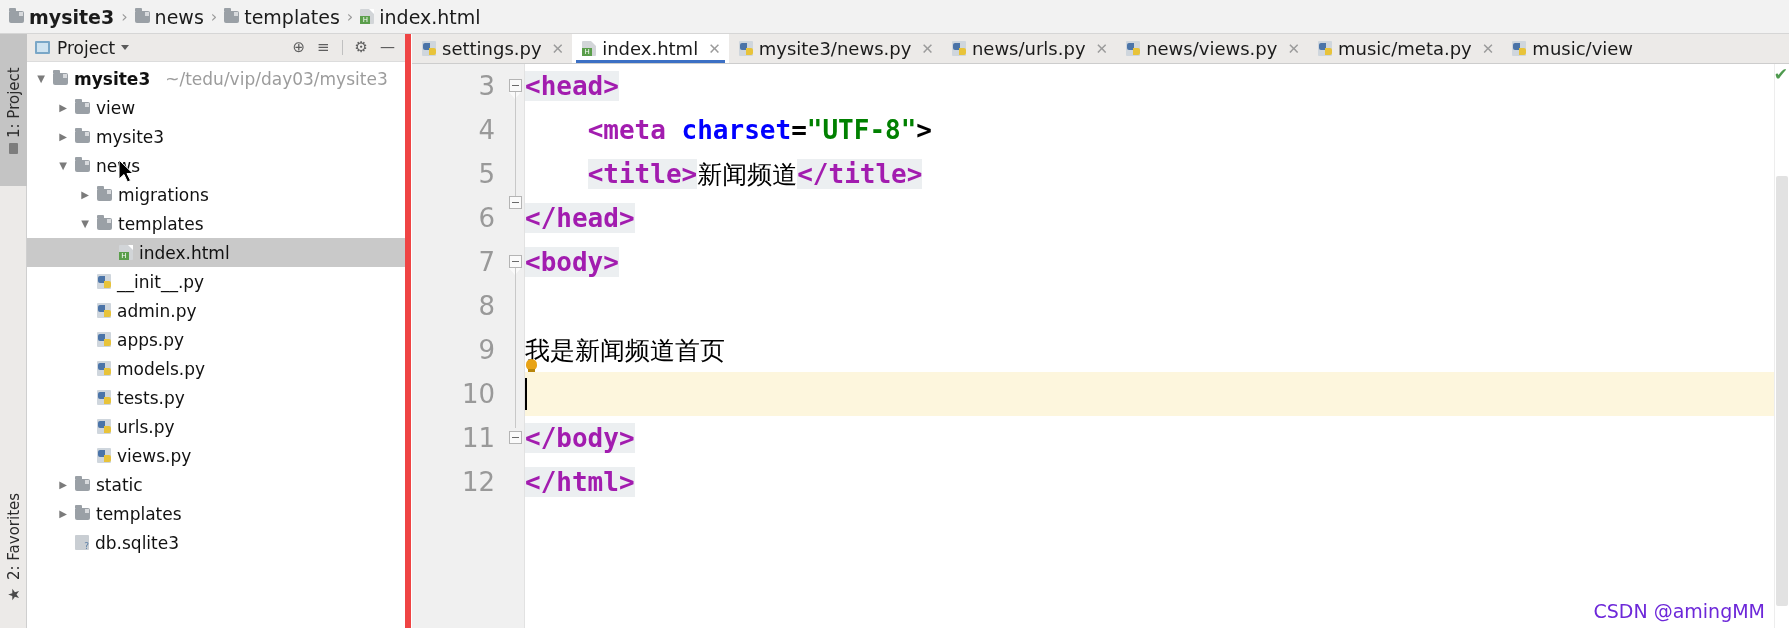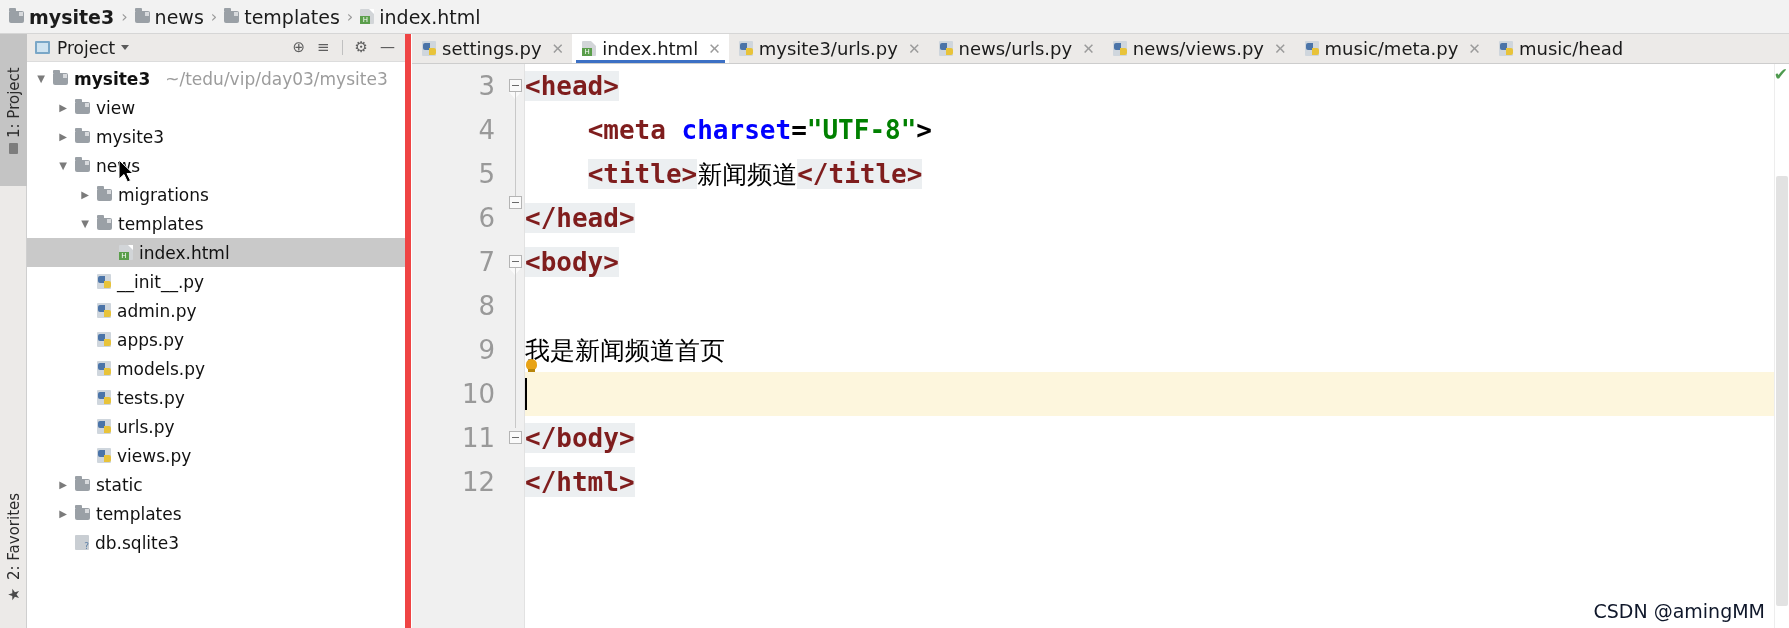--- a/index.html
+++ b/index.html
@@ -180,21 +180,21 @@
     position: absolute; left: -113px; width: 93px; text-align: right; padding-right: 10px;
     color: #999999; font-size: 26px;
     font-family: "DejaVu Sans", "Liberation Sans", sans-serif;
   }
   .code {
     font-family: "DejaVu Sans Mono", "Liberation Mono", monospace;
     font-size: 26px; font-weight: bold; white-space: pre;
     color: #000000; padding-left: 0px;
   }
   .code .hl { background: #eceff1; }
-  .tagname { color: #7f1d1d; }
+  .tagname { color: #a21caf; }
   .punct { color: #000000; }
   .attr { color: #0000ff; }
   .val { color: #008000; }
   .plain-cn {
     font-family: "DejaVu Sans", "Liberation Serif", serif;
     font-weight: normal; font-size: 25px; color: #000000;
   }
   
   .fold {
     position: absolute; left: 4px; width: 13px; height: 13px;
@@ -245,21 +245,21 @@
   .ok-check {
     position: absolute; right: 1px; top: 2px; color: #4f9a4f; font-size: 17px; line-height: 1;
   }
   .scroll-thumb {
     position: absolute; right: 1px; top: 112px; width: 12px; height: 430px;
     background: #e2e2e2; border-radius: 2px;
   }
 
   .watermark {
     position: absolute; right: 24px; bottom: 6px;
-    font-size: 19px; color: #0f172a;
+    font-size: 19px; color: #6d28d9;
   }
 </style>
 </head>
 <body>
 
 <div class="breadcrumb-bar">
   <span class="crumb">
     <span class="ic-folder"></span>
     <span class="crumb-label bold">mysite3</span>
   </span>
@@ -416,41 +416,41 @@
     <span>settings.py</span>
     <span class="tab-close">✕</span>
   </div>
   <div class="etab active">
     <span class="ic-html"></span>
     <span>index.html</span>
     <span class="tab-close">✕</span>
   </div>
   <div class="etab">
     <span class="ic-py"></span>
-    <span>mysite3/urls.py</span>
+    <span>mysite3/news.py</span>
     <span class="tab-close">✕</span>
   </div>
   <div class="etab">
     <span class="ic-py"></span>
     <span>news/urls.py</span>
     <span class="tab-close">✕</span>
   </div>
   <div class="etab">
     <span class="ic-py"></span>
     <span>news/views.py</span>
     <span class="tab-close">✕</span>
   </div>
   <div class="etab">
     <span class="ic-py"></span>
     <span>music/meta.py</span>
     <span class="tab-close">✕</span>
   </div>
   <div class="etab">
     <span class="ic-py"></span>
-    <span>music/head</span>
+    <span>music/view</span>
   </div>
 </div>
 
 <div class="editor">
   <div class="gutter"></div>
   <div class="fold-col">
     <div class="fold top" style="top:15px;"></div>
     <div class="fold-line" style="top:28px; height:104px;"></div>
     <div class="fold-end" style="top:132px;"></div>
     <div class="fold top" style="top:191px;"></div>

